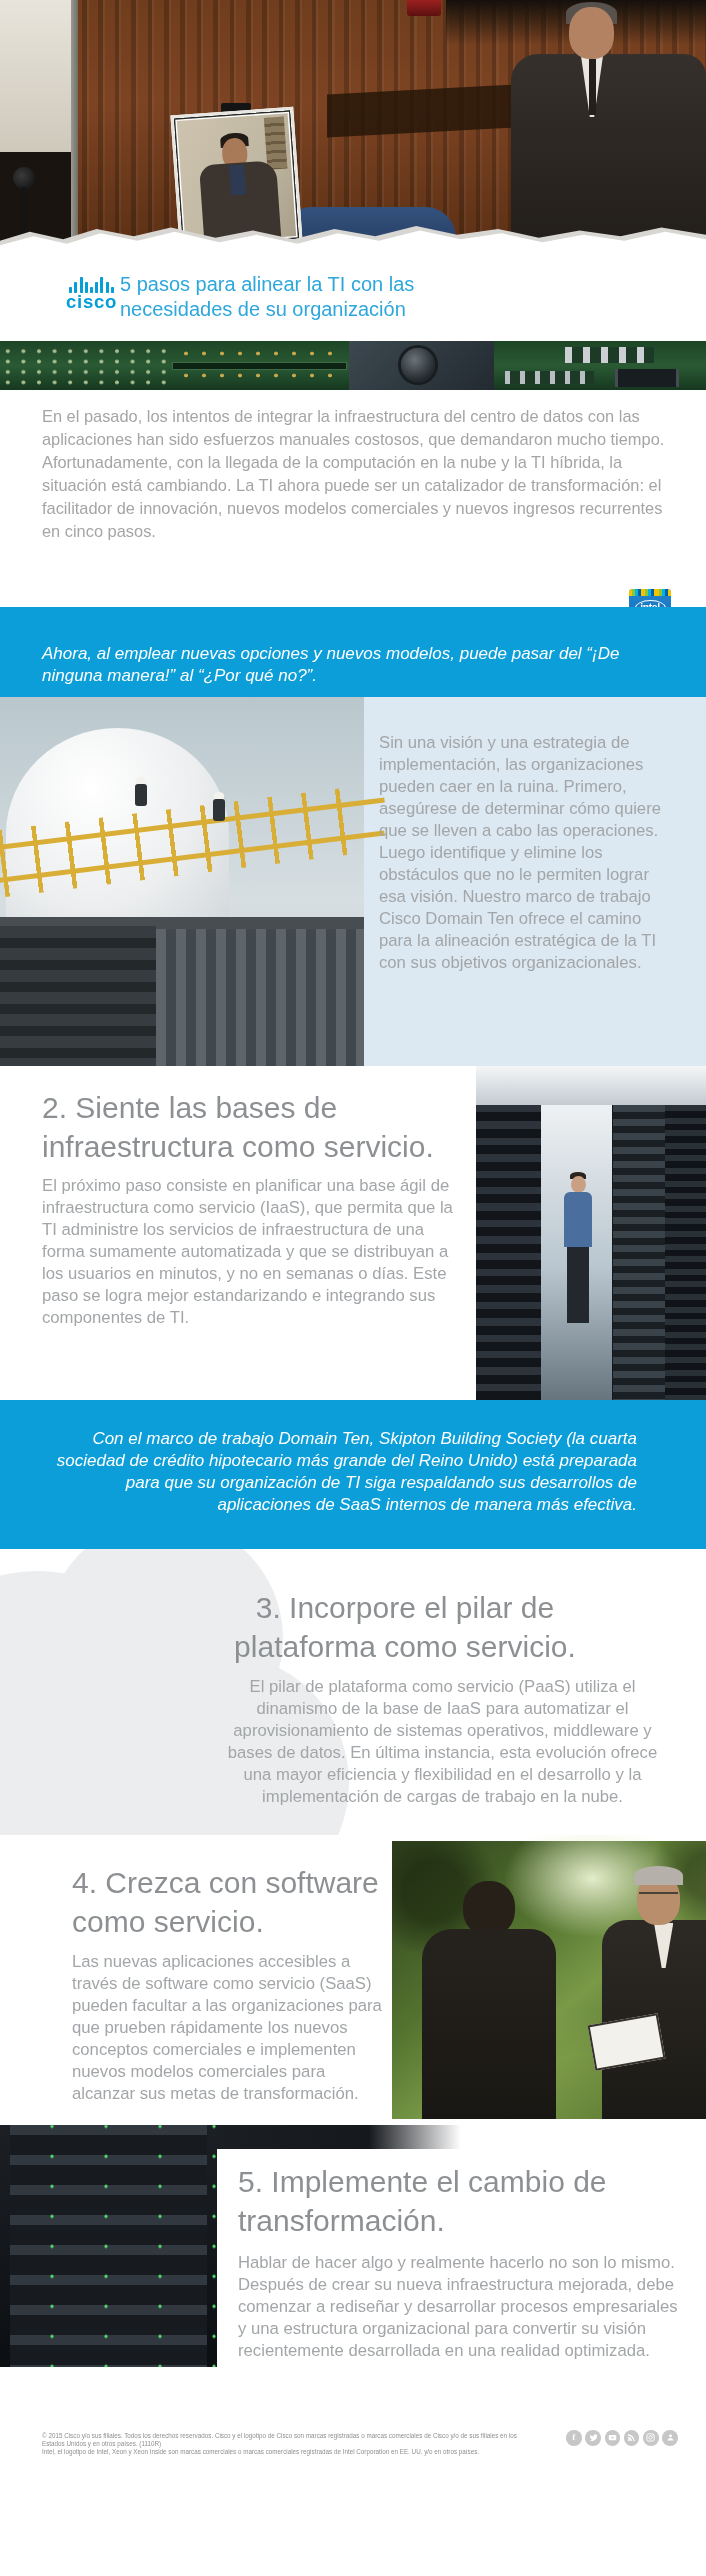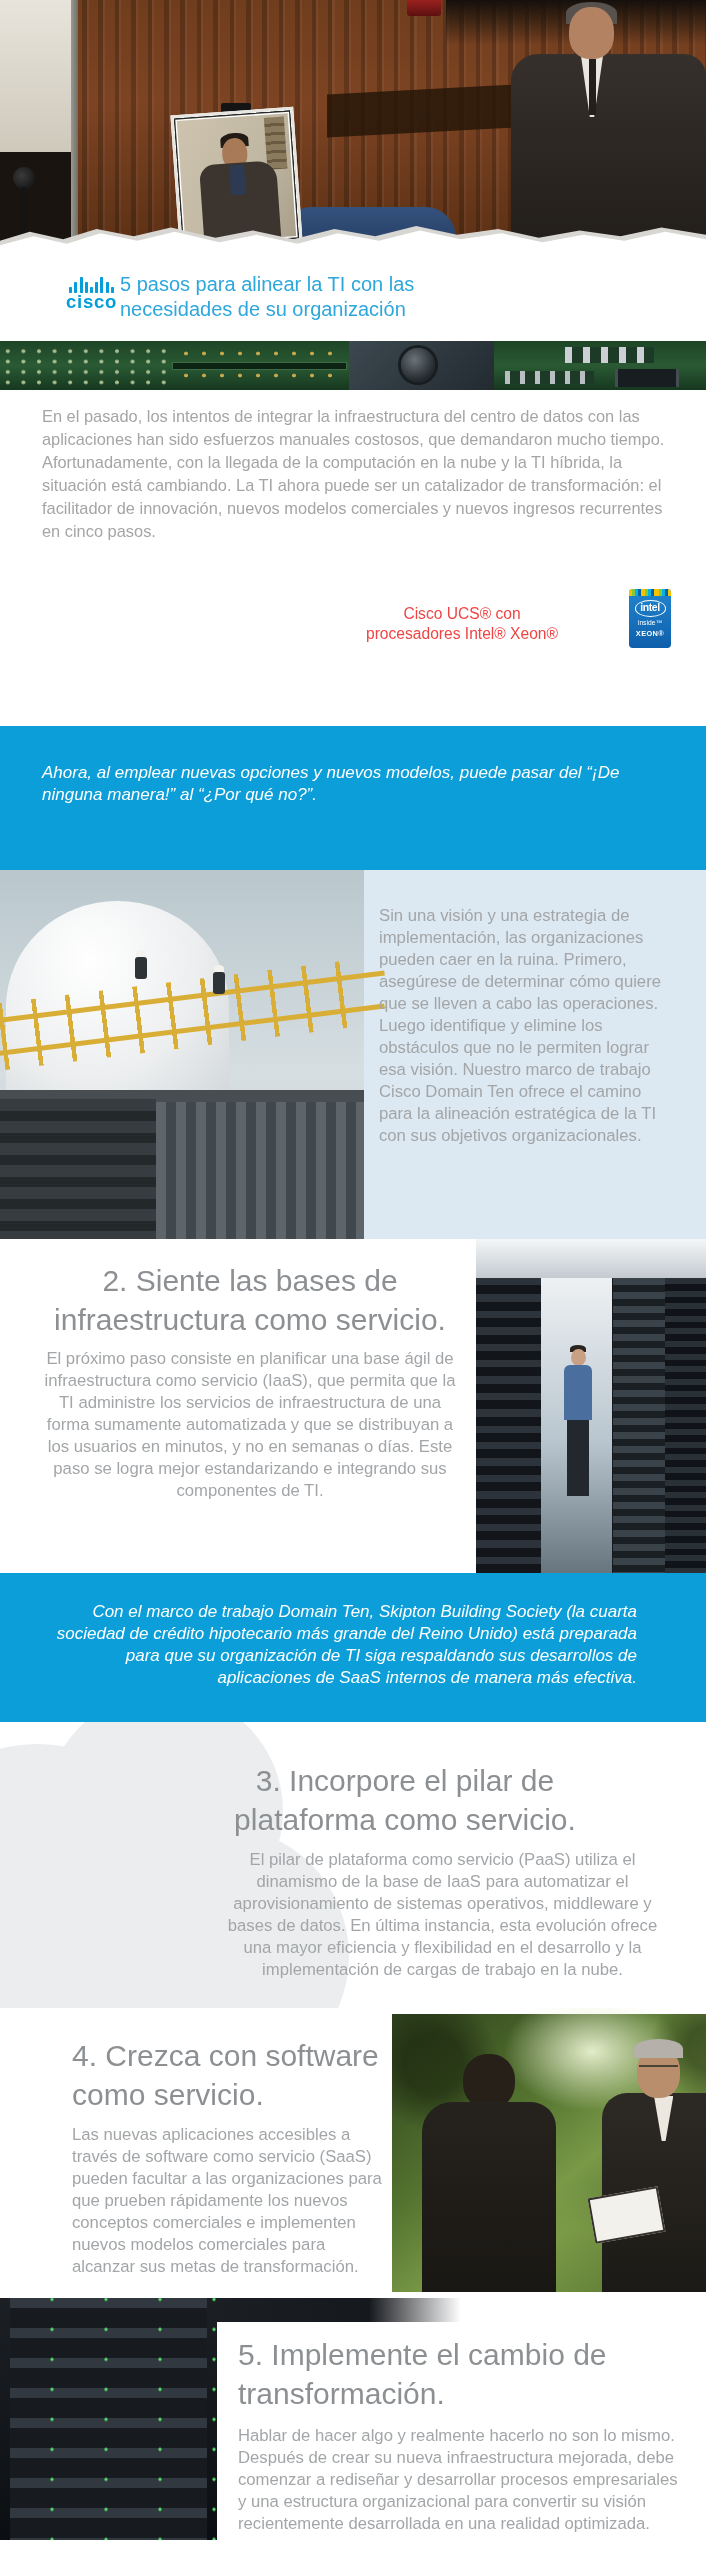--- a/index.html
+++ b/index.html
@@ -58,35 +58,35 @@
   .pcb-screw { left:401px; top:7.4px; width:34px; height:34px; border-radius:50%;
      background:radial-gradient(circle at 40% 35%, #6a737a, #22282c 70%); box-shadow:0 0 0 3px #171d21; }
   .pcb-caps { left:565px; top:6px; width:89px; height:16.4px;
      background:repeating-linear-gradient(90deg,#ccd0d4 0 6.7px,#1d3a26 6.7px 18px); }
   .pcb-chip-right { left:615px; top:28px; width:64px; height:18px; background:#171d20;
      border-left:3.7px solid #444d52; border-right:3.7px solid #444d52; }
   .pcb-caps2 { left:505px; top:30px; width:89px; height:13.4px;
      background:repeating-linear-gradient(90deg,#b9bec2 0 5.2px,#1d3a26 5.2px 15px); }
 
   
-  #intro { height:336px; background:#fff; }
+  #intro { height:217px; background:#fff; }
   .intro-par { left:42px; top:15px; width:624px; color:#a5a5a5; font-size:16.4px; line-height:23px; font-weight:300; }
   .partner { right:84px; top:214px; width:320px; text-align:center; color:#ef4444; font-size:15.6px; line-height:20px; font-weight:300; }
   .intel-badge { left:629px; top:199px; width:42px; height:59px; border-radius:3.7px; overflow:hidden;
      background:linear-gradient(180deg,#2285cf 0%,#0e5fab 100%); text-align:center; }
   .intel-pixels { height:6.7px; background:
      repeating-linear-gradient(90deg,#f4c400 0 3px,#8cc63f 3px 6px,#00b5e2 6px 9px,#0060a9 9px 12px,#f4c400 12px 13.4px); }
   .intel-oval { margin:4.5px auto 0; width:31px; height:16.4px; border:1.1px solid #fff; border-radius:50%;
      color:#fff; font-size:10.4px; line-height:14px; font-weight:bold; letter-spacing:-0.4px; }
   .intel-inside { color:#fff; font-size:6.7px; margin-top:2.2px; }
   .intel-product { color:#fff; font-size:7.4px; font-weight:bold; margin-top:3px; letter-spacing:0.4px; }
 
   
   .quote-banner { background:#0c9ed8; }
-  #quote1 { height:144px; }
+  #quote1 { height:90px; }
   #quote2 { height:149px;text-align:right; }
   .quote-text { left:42px; color:#fff; font-style:italic; font-size:17px; line-height:22px; font-weight:300; }
   #quote1 .quote-text { top:36px; width:602px; }
   #quote2 .quote-text { top:28px; width:595px; }
 
   
   .step-h { color:#8d9093; font-size:30px; line-height:39px; font-weight:300; }
   .step-b { color:#a3a6a8; font-size:16.7px; line-height:22px; font-weight:300; }
 
   #step1 { height:369px; background:#dce8f2; }
@@ -102,21 +102,21 @@
      background:repeating-linear-gradient(180deg,#363c40 0 12px,#23282b 12px 22px); }
   .s1-pipes { left:156px; top:232px; width:208px; height:137px;
      background:repeating-linear-gradient(90deg,#5d646a 0 9.7px,#41484d 9.7px 20px); }
   .s1-worker { width:13.4px; height:30px; }
   .s1-worker .hat { width:10.4px; height:6.7px; background:#f4f2ec; border-radius:50% 50% 0 0; margin:0 auto; }
   .s1-worker .bod { width:12px; height:22px; background:#2e3337; border-radius:3px; margin:0.7px auto 0; }
   .s1-text { left:379px; top:15px; width:294px; }
   .s1-text .step-h { width:223px; }
   .s1-text .step-b { margin-top:20px; }
 
-  #step2 { height:334px; background:#fff;text-align:center; }
+  #step2 { height:334px; background:#fff; }
   .s2-text { left:42px; top:22px; width:416px; }
   .s2-text .step-b { margin-top:9px; }
   .s2-photo { left:476px; top:0; width:230px; height:334px; background:#14181c; }
   .s2-ceiling { left:0; top:0; width:230px; height:39px; background:linear-gradient(180deg,#f4f6f7,#c3cad0); }
   .s2-rack-l { left:0; top:39px; width:65px; height:296px;
      background:repeating-linear-gradient(180deg,#2c333a 0 7.4px,#12161a 7.4px 16.4px); }
   .s2-corridor { left:65px; top:39px; width:71px; height:296px;
      background:linear-gradient(180deg,#eef1f3 0%,#b9c6cf 55%,#66747e 100%); }
   .s2-rack-r1 { left:137px; top:39px; width:52px; height:296px;
      background:repeating-linear-gradient(180deg,#3b434a 0 6.7px,#1a1f24 6.7px 14px); }

